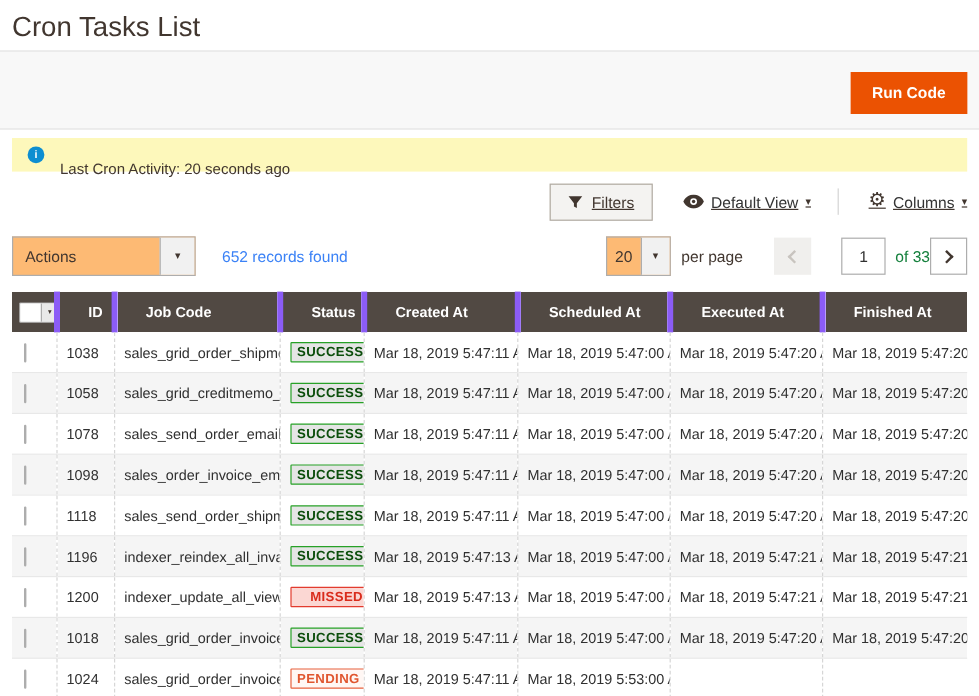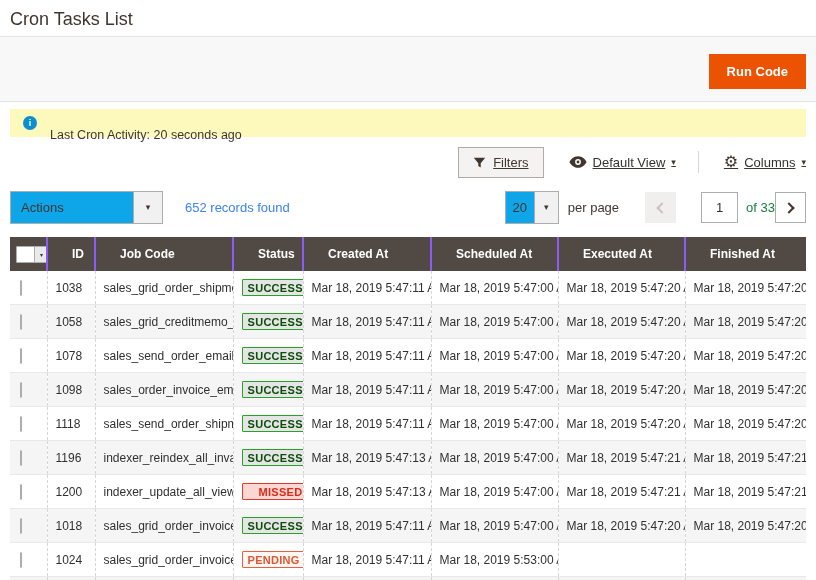--- a/index.html
+++ b/index.html
@@ -1,19 +1,19 @@
 <!DOCTYPE html>
 <html><head>
 <meta charset="utf-8">
 <style>
   * { box-sizing: border-box; margin: 0; padding: 0; }
   html, body { width: 816px; height: 580px; background: #fff;
     font-family: "Liberation Sans", "DejaVu Sans", sans-serif; color: #41362f; overflow: hidden; }
 
-  .page-title { font-size: 18px; font-weight: 400; color: #41362f; padding: 9px 10px 6px 10px; }
+  .page-title { font-size: 23px; font-weight: 400; color: #41362f; padding: 9px 10px 6px 10px; }
 
   .toolbar-bar { position: relative; height: 66px; background: #f8f8f8;
     border-top: 1px solid #e3e3e3; border-bottom: 1px solid #e3e3e3; }
   .run-cron-btn { position: absolute; right: 10px; top: 17px; background: #eb5202; color: #fff;
     border: 1px solid #eb5202; font-size: 13px; font-weight: bold; padding: 9px 17px; cursor: pointer;
     font-family: inherit; }
 
   .notice-bar { margin: 7px 10px 0 10px; background: #fdf8bb; padding: 7px 10px; height: 28px;
     display: flex; align-items: center; }
   .info-icon { width: 14px; height: 14px; border-radius: 50%; background: #0d8ed1; color: #fff;
@@ -29,21 +29,21 @@
   .funnel-icon svg { display: block; }
   .ctrl-group { display: inline-flex; align-items: center; gap: 6px; font-size: 13px; color: #333;
     cursor: pointer; margin-left: 25px; }
   .eye-icon svg, .gear-glyph { display: block; }
   .gear-glyph { font-size: 16px; line-height: 16px; color: #41362f; }
   .caret-down { font-size: 9px; color: #41362f; line-height: 1; }
   .v-divider { width: 1px; height: 22px; background: #d4d4d4; margin-left: 22px; }
 
   .actions-row { margin: 13px 10px 0 10px; height: 33px; display: flex; align-items: center; }
   .fake-select { display: inline-flex; align-items: stretch; height: 33px; border: 1px solid #adadad;
-    background: #0ea5e9; cursor: pointer; }
+    background: #fdba74; cursor: pointer; }
   .fake-select .sel-label { display: flex; align-items: center; padding: 0 10px; font-size: 13px; color: #41362f; }
   .fake-select .sel-caret { display: flex; align-items: center; justify-content: center; width: 29px;
     border-left: 1px solid #adadad; background: #f1f1f1; }
   .actions-select { width: 153px; }
   .actions-select .sel-label { flex: 1; }
   .records-found { margin-left: 22px; font-size: 13px; color: #3b82f6; text-align: right; }
 
   .pager { margin-left: auto; display: flex; align-items: center; justify-content: space-between; }
   .perpage-select { width: 54px; margin-right: 9px; }
   .perpage-select .sel-label { flex: 1; justify-content: center; padding: 0 4px; }
@@ -55,21 +55,21 @@
   .page-btn.next { background: #fff; border-color: #adadad; }
   .chev { width: 8px; height: 8px; border-left: 2px solid #41362f; border-bottom: 2px solid #41362f; }
   .chev.left { transform: rotate(45deg); border-color: #c8c4bf; margin-left: 3px; }
   .chev.right { transform: rotate(-135deg); margin-right: 3px; }
   .page-input { width: 37px; height: 31px; border: 1px solid #adadad; text-align: center; font-size: 13px;
     color: #303030; margin: 0 8px 0 25px; font-family: inherit; }
   .of-pages { font-size: 13px; color: #15803d; }
 
   .grid-table { width: 796px; margin: 13px 10px 0 10px; border-collapse: collapse; table-layout: fixed; }
   .grid-table th { background: #514943; color: #fff; font-size: 12px; font-weight: bold; text-align: left;
-    padding: 10px 24px; border-left: 2px solid #8b5cf6; white-space: nowrap; overflow: hidden; }
+    padding: 10px 24px; border-left: 5px solid #8b5cf6; white-space: nowrap; overflow: hidden; }
   .grid-table th:first-child { border-left: none; padding: 6px 6px; }
   .sort-arrow { color: #fff; font-size: 11px; margin-left: 14px; }
   .grid-table td { font-size: 12px; color: #303030; padding: 8px 8px; border-bottom: 1px solid #e8e8e8;
     border-left: 1px dashed #d6d6d6; white-space: nowrap; overflow: hidden; height: 31px; }
   .grid-table td:first-child { border-left: none; }
   .grid-table tbody tr:nth-child(even) { background: #f5f5f5; }
 
   .select-all-wrap { display: flex; align-items: center; width: 33px; height: 17px;
     border: 1px solid #adadad; background: #fff; border-radius: 1px; cursor: pointer; }
   .select-all-box { flex: 1; height: 100%; background: #fff; }

